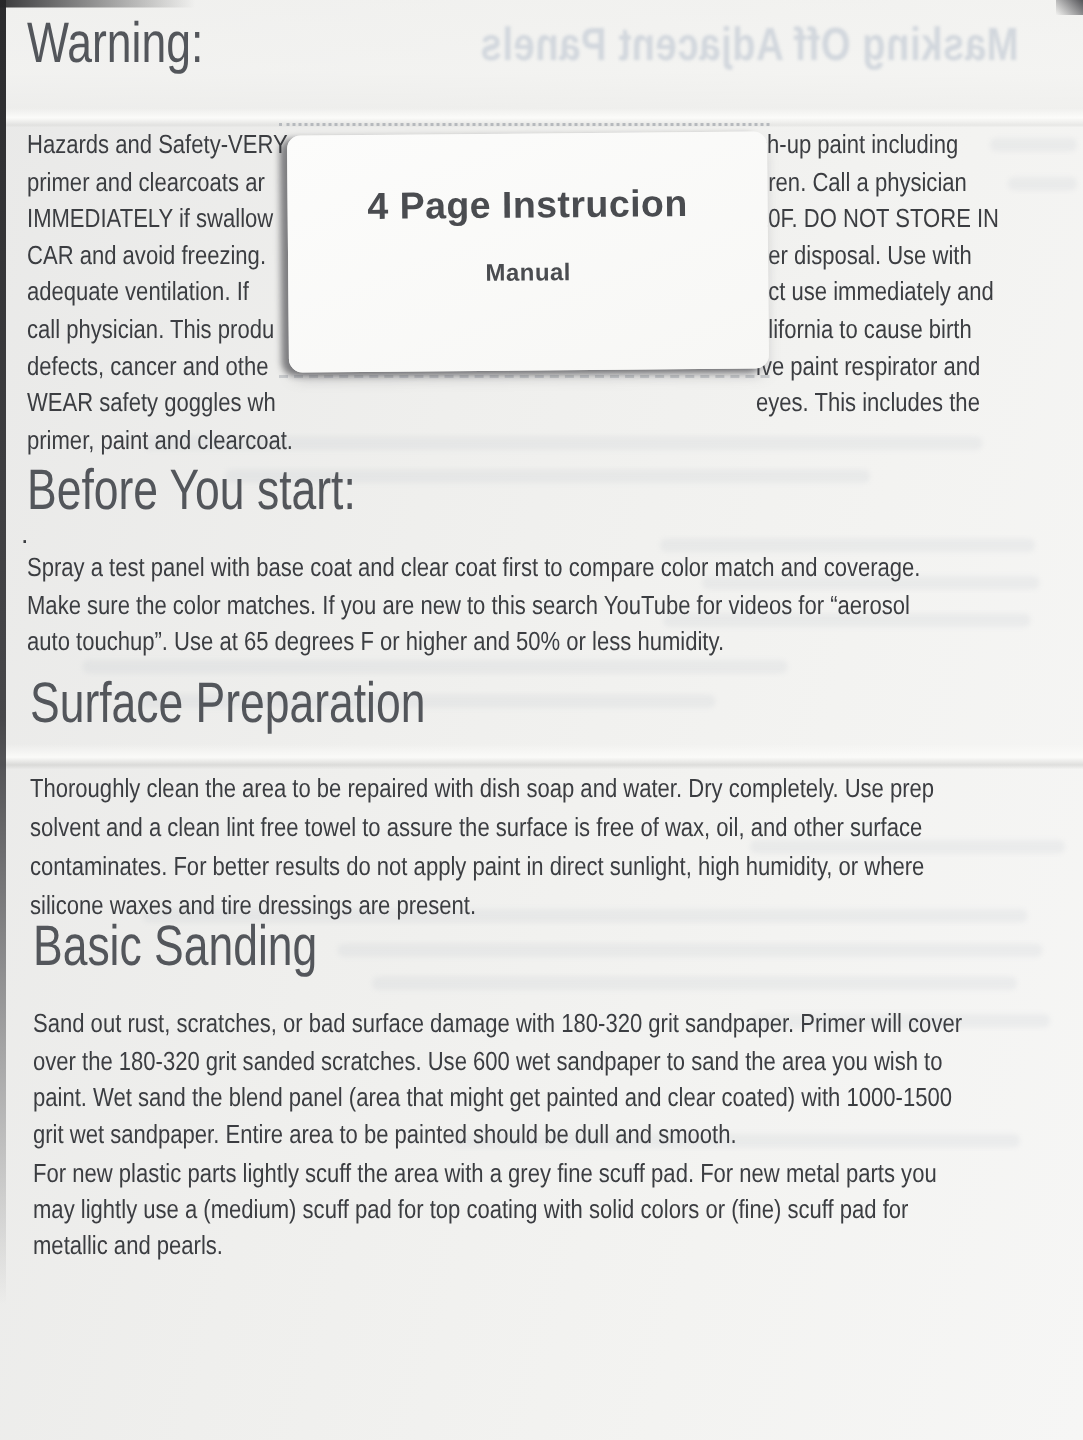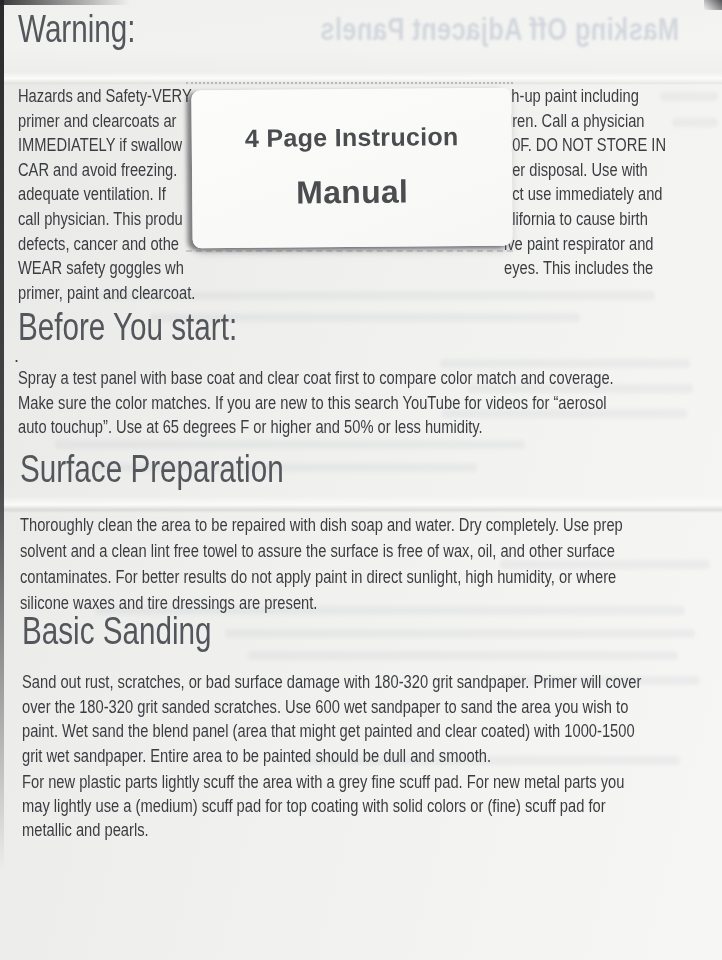--- a/index.html
+++ b/index.html
@@ -44,21 +44,21 @@
     border-top:2px dotted #b6b9bd; }
   .perf-bottom { position:absolute; left:186px; top:250px; width:327px;
     border-top:2px dashed #c4c7ca; opacity:.85; }
   .sticker { position:absolute; left:192px; top:89px; width:320px; height:158px;
     background:linear-gradient(160deg,#fcfcfb,#f7f7f5);
     border-radius:9px; transform:rotate(-0.5deg);
     box-shadow:-5px 2px 4px rgba(48,48,53,.55), 0 6px 9px -3px rgba(108,108,113,.5);
     display:flex; flex-direction:column; align-items:center; padding-top:34px;
     box-sizing:border-box; gap:22px; }
   .sticker .s1 { font-size:25px; font-weight:700; color:#4a4c50; letter-spacing:.3px; }
-  .sticker .s2 { font-size:32px; font-weight:700; color:#4a4c50; letter-spacing:.3px; }
+  .sticker .s2 { font-size:16px; font-weight:700; color:#4a4c50; letter-spacing:.3px; }
 </style>
 </head>
 <body>
 
 <div class="page">
 
   <div class="topband"></div>
   <div class="crease1"></div>
   <div class="crease2"></div>
 

